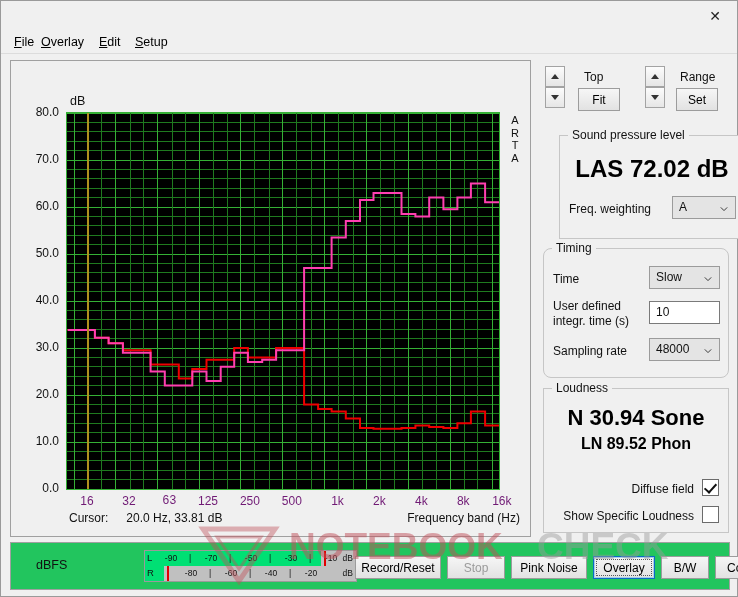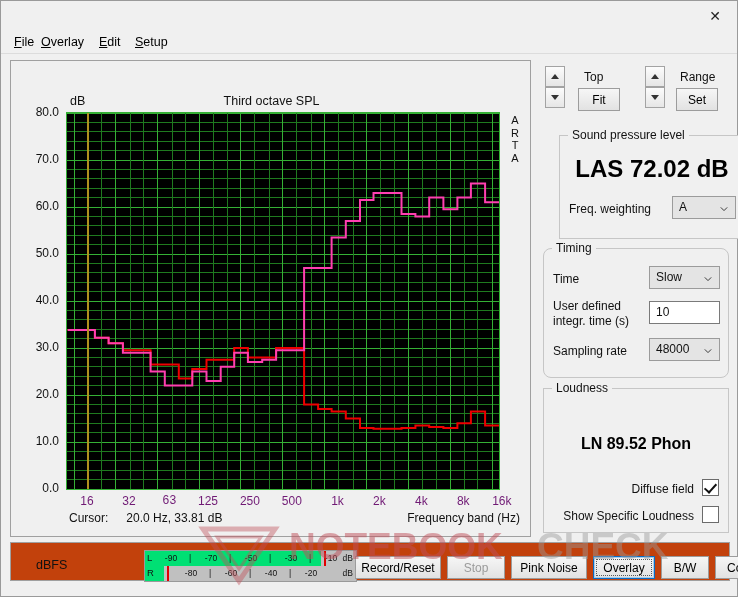--- a/index.html
+++ b/index.html
@@ -63,21 +63,21 @@
   .combo span{position:absolute;left:6px;top:3px;font-size:12px;color:#111;}
   .combo .chev{position:absolute;right:7px;top:8px;width:8px;height:8px;}
   .textbox{position:absolute;height:23px;background:#fff;border:1px solid #7a7a7a;box-sizing:border-box;}
   .textbox span{position:absolute;left:6px;top:3px;font-size:12px;color:#111;}
 
   .cb-label{position:absolute;font-size:12px;color:#111;text-align:right;}
   .cb{position:absolute;width:17px;height:17px;background:#fff;border:1px solid #6b6b6b;box-sizing:border-box;}
   .cb.checked::after{content:"";position:absolute;left:4px;top:1px;width:5px;height:10px;border:solid #111;border-width:0 2px 2px 0;transform:rotate(42deg);}
 
   
-  #bottom{position:absolute;left:9px;top:541px;width:720px;height:39px;background:#c2410c;border:1px solid #a0a0a0;box-sizing:border-box;}
+  #bottom{position:absolute;left:9px;top:541px;width:720px;height:48px;background:#22c55e;border:1px solid #a0a0a0;box-sizing:border-box;}
   #dbfs-text{position:absolute;left:25px;top:15px;font-size:12.5px;color:#111;}
   #meter{position:absolute;left:133px;top:7px;width:213px;height:32px;background:#c0c0c0;border:1px solid #9a9a9a;box-sizing:border-box;}
   .meter-row{position:absolute;left:0;width:211px;height:15px;overflow:hidden;}
   .meter-fill{position:absolute;left:0;top:0;height:15px;background:#00e074;}
   .meter-ch{position:absolute;left:2px;top:1px;font-size:9.5px;color:#111;z-index:4;}
   .meter-num{position:absolute;top:2px;font-size:8.5px;color:#111;z-index:3;text-align:center;width:20px;}
   .meter-tick{position:absolute;top:2px;font-size:8.5px;color:#111;z-index:3;}
   .meter-red{position:absolute;top:0;width:2px;height:15px;background:#e00000;z-index:5;}
   .meter-unit{position:absolute;right:3px;top:2px;font-size:8.5px;color:#111;z-index:3;}
   .btn{position:absolute;top:13px;height:23px;background:linear-gradient(#f6f6f6,#e2e2e2);border:1px solid #9c9c9c;box-sizing:border-box;display:flex;align-items:center;justify-content:center;font-size:12px;color:#000;}
@@ -99,21 +99,20 @@
 
   <div id="menubar">
     <div class="menu-item" style="left:10px"><span class="mn">F</span><span>ile</span></div>
     <div class="menu-item" style="left:37px"><span class="mn">O</span><span>verlay</span></div>
     <div class="menu-item" style="left:95px"><span class="mn">E</span><span>dit</span></div>
     <div class="menu-item" style="left:131px"><span class="mn">S</span><span>etup</span></div>
   </div>
   <div id="content-top-line"></div>
 
   <div id="chart-panel">
-    <div id="chart-title">Third octave SPL</div>
     <div id="db-label">dB</div>
     <div id="arta">A<br>R<br>T<br>A</div>
 
     <div id="y-ticks">
         <div class="ytick" style="left: 2px; top: 420px;">0.0</div>
         <div class="ytick" style="left: 2px; top: 373px;">10.0</div>
         <div class="ytick" style="left: 2px; top: 326px;">20.0</div>
         <div class="ytick" style="left: 2px; top: 279px;">30.0</div>
         <div class="ytick" style="left: 2px; top: 232px;">40.0</div>
         <div class="ytick" style="left: 2px; top: 185px;">50.0</div>
@@ -274,20 +273,21 @@
       <div class="combo" style="left:105px;top:89px;width:71px;">
         <span>48000</span>
         <svg class="chev" viewBox="0 0 10 10">
             <path d="M1 3 L5 7 L9 3" stroke="#333" stroke-width="1.2" fill="none"></path>
           </svg>
       </div>
     </div>
 
     <div class="group" style="left:4px;top:328px;width:186px;height:145px;">
       <div class="group-title">Loudness</div>
+      <div class="bigval" style="top:16px;font-size:22px;">N 30.94 Sone</div>
       <div class="bigval" style="top:46px;font-size:16px;">LN 89.52 Phon</div>
       <div class="cb-label" style="left:30px;top:93px;width:120px;">Diffuse field</div>
       <div class="cb checked" style="left:158px;top:90px;"></div>
       <div class="cb-label" style="left:10px;top:120px;width:140px;">Show Specific Loudness</div>
       <div class="cb" style="left:158px;top:117px;"></div>
     </div>
   </div>
 
   <div id="bottom">
     <div id="dbfs-text">dBFS</div>

